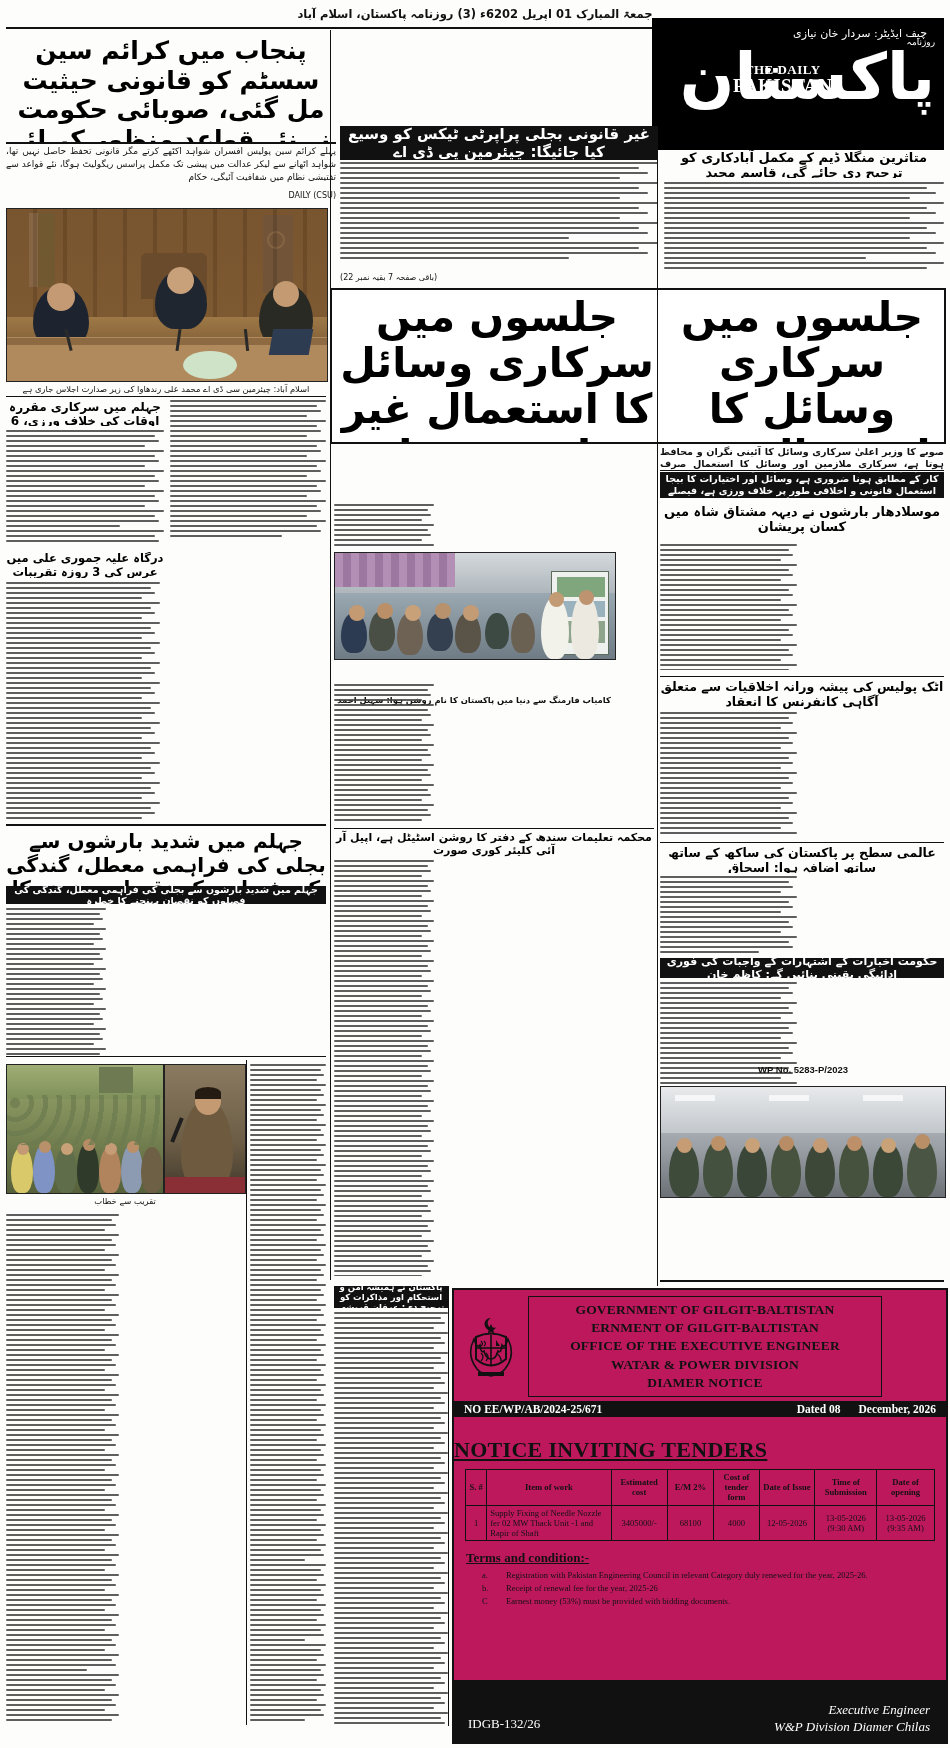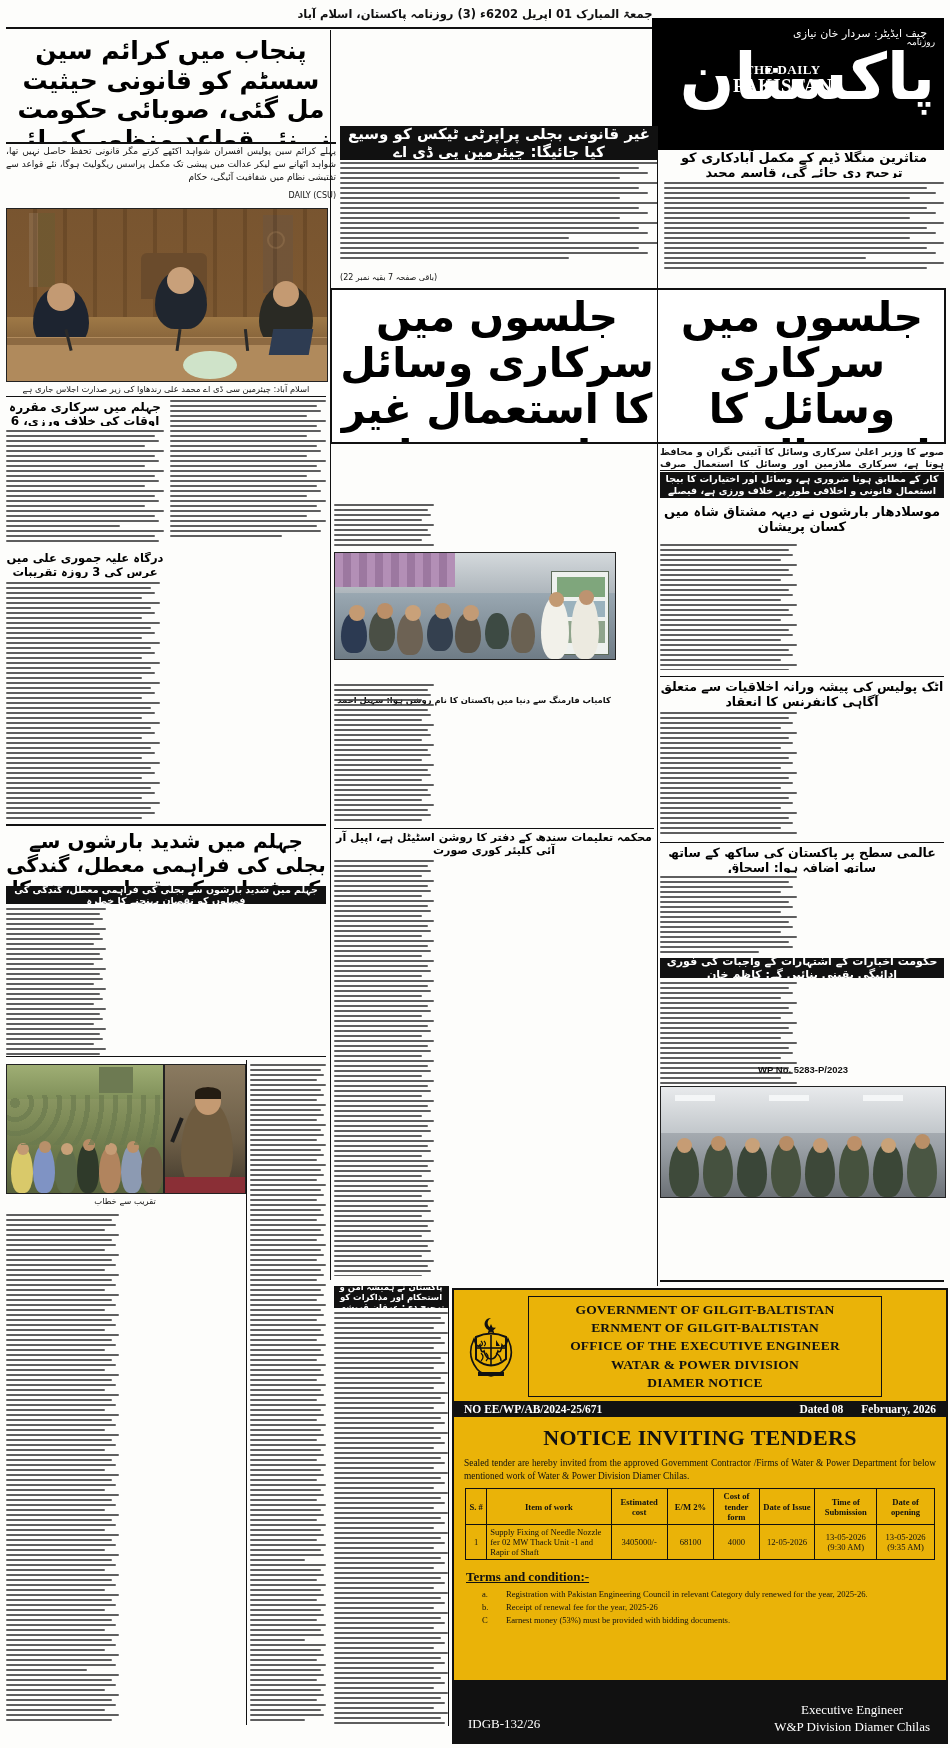--- a/index.html
+++ b/index.html
@@ -47,41 +47,41 @@
   .sub{font-family:"DejaVu Sans",sans-serif;direction:rtl;font-size:9.5px;
        line-height:1.45;text-align:justify;color:#111;}
 
   
   .photo{position:relative;overflow:hidden;border:1px solid #222;background:#c9c3b6;}
   .cap{font-family:"DejaVu Sans",sans-serif;direction:rtl;font-size:8.4px;text-align:center;
        padding-top:2px;color:#111;}
 
   
   .tender{position:absolute;left:452px;top:1288px;width:492px;height:452px;
-          border:2px solid #111;background:#eab308;}
+          border:2px solid #111;background:#be185d;}
   .tender .emblem{width:62px;height:64px;margin:0 auto;}
   .t-head{text-align:center;font-family:"Liberation Serif",serif;font-weight:700;
           font-size:13.5px;line-height:1.35;letter-spacing:.2px;}
   .t-ref{background:#111;color:#fff;display:flex;justify-content:space-between;
          align-items:center;padding:2px 10px;font-size:11.5px;font-weight:700;
          font-family:"Liberation Serif",serif;}
-  .t-title{text-align:center;font-size:22px;font-weight:700;letter-spacing:.3px;
-           margin:8px 0 6px;font-family:"Liberation Serif",serif;}
+  .t-title{text-align:left;font-size:22px;font-weight:700;letter-spacing:.3px;
+           text-decoration:underline;margin:20px 0 6px;font-family:"Liberation Serif",serif;}
   .t-lead{font-size:9.4px;line-height:1.35;text-align:justify;padding:0 10px;}
   table.t-tab{border-collapse:collapse;width:470px;margin:6px auto 0;font-size:8.6px;}
   table.t-tab th,table.t-tab td{border:1px solid #111;padding:2px 3px;text-align:center;
         font-family:"Liberation Serif",serif;line-height:1.18;vertical-align:middle;}
   table.t-tab th{font-weight:700;}
   table.t-tab td.work{text-align:left;}
   .t-terms{font-size:13px;font-weight:700;text-decoration:underline;margin:9px 0 3px 12px;}
   .t-li{display:flex;font-size:8.6px;line-height:1.5;margin-left:28px;}
   .t-li .k{width:24px;}
   .t-foot{position:absolute;left:0;bottom:0;width:100%;height:62px;background:#111;color:#fff;}
   .t-foot .idgb{position:absolute;left:14px;bottom:10px;font-size:13px;color:#fff;}
-  .t-sign{position:absolute;right:16px;bottom:6px;text-align:center;
+  .t-sign{position:absolute;right:16px;bottom:6px;text-align:right;font-style:italic;
           font-size:13px;line-height:1.35;color:#fff;font-family:"Liberation Serif",serif;}
 
   
   .ph-room{background:linear-gradient(#6b4a2d 0%,#8a6136 38%,#a07a47 62%,#5d3f26 100%);}
   .ph-conf{background:linear-gradient(#bfc9cf 0%,#98a6b0 40%,#6f7c86 100%);}
   .ph-crowd{background:linear-gradient(#9aa66f 0%,#7d8a57 45%,#56613b 100%);}
   .ph-speak{background:linear-gradient(#8a7a60 0%,#6c5d46 60%,#42392c 100%);}
   .ph-mil{background:linear-gradient(#c7cbd0 0%,#9aa0a6 55%,#6c7176 100%);}
   .fig{position:absolute;border-radius:46% 46% 38% 38%/58% 58% 42% 42%;}
 </style>
@@ -1127,27 +1127,26 @@
         <div class="t-head">WATAR &amp; POWER DIVISION</div>
         <div class="t-head">DIAMER NOTICE</div>
       </div>
       <div style="width:58px;"></div>
     </div>
 
     <div class="t-ref">
       <span>NO EE/WP/AB/2024-25/671</span>
       <span style="display:flex;gap:18px;">
         <span>Dated 08</span>
-        <span>February, 2026</span>
+        <span>December, 2026</span>
       </span>
     </div>
 
     <div class="t-title">NOTICE INVITING TENDERS</div>
 
-    <div class="t-lead">Sealed tender are hereby invited from the approved Government Contractor /Firms of  Water &amp; Power Department for below mentioned work of Water &amp; Power Division Diamer Chilas.</div>
 
     <table class="t-tab">
       <thead>
         <tr>
           <th style="width:16px;">S. #</th>
           <th style="width:140px;">Item of work</th>
           <th style="width:52px;">Estimated cost</th>
           <th style="width:44px;">E/M 2%</th>
           <th style="width:42px;">Cost of tender form</th>
           <th style="width:56px;">Date of Issue</th>

